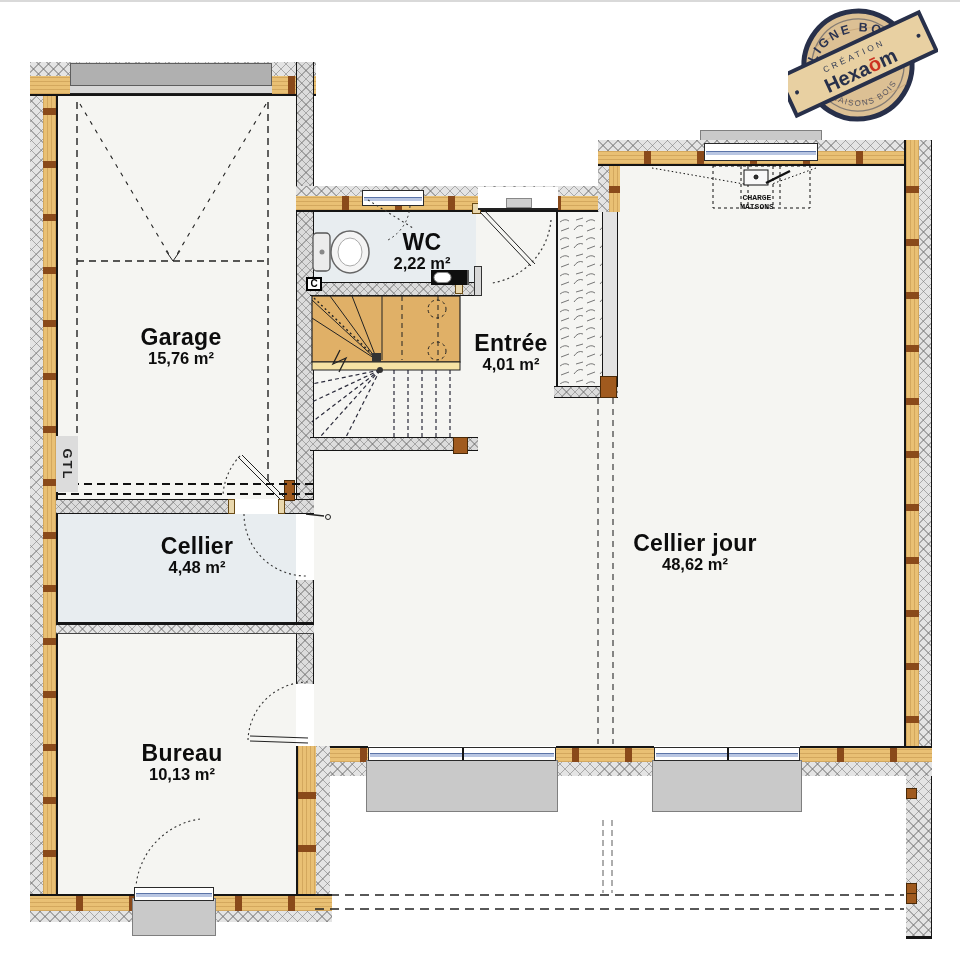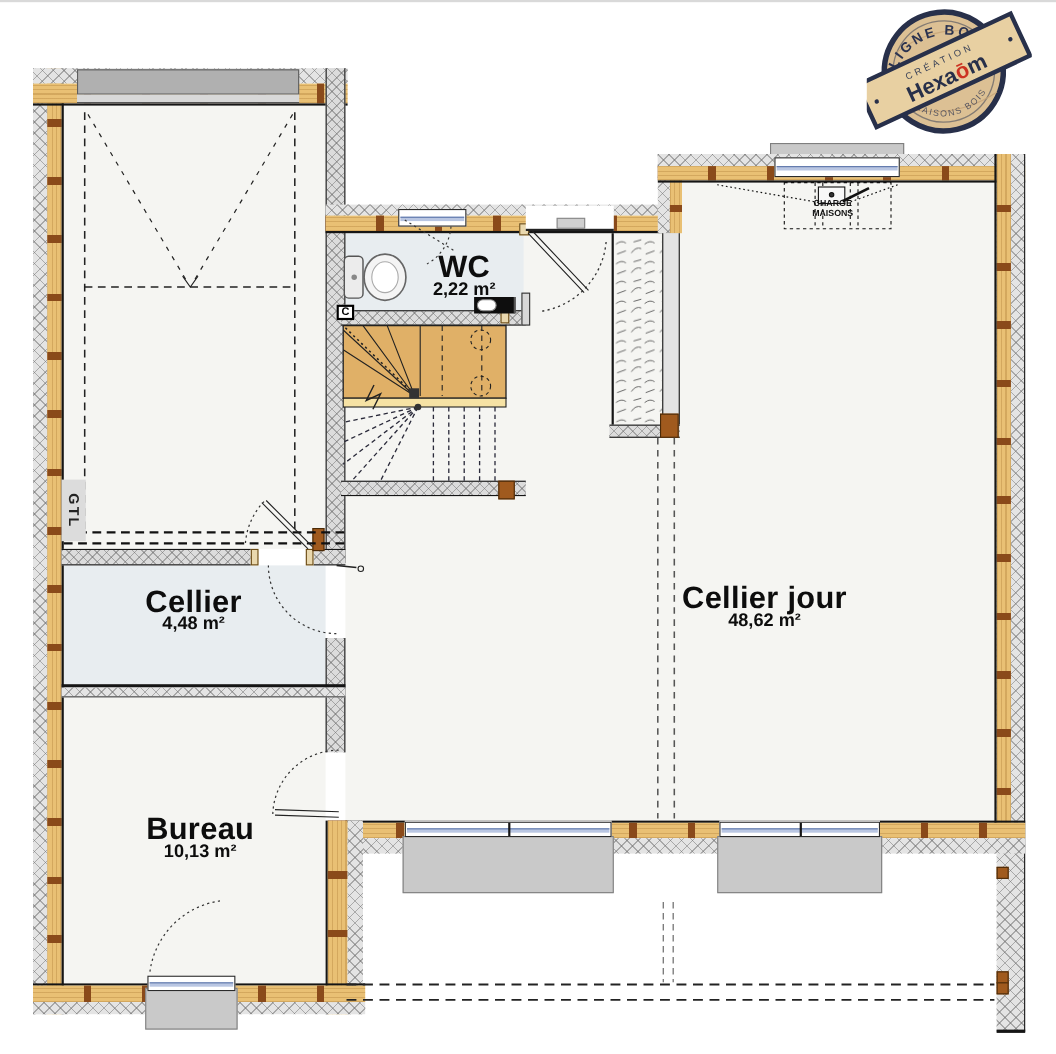--- a/index.html
+++ b/index.html
@@ -28,21 +28,21 @@
   .floor-main{background:#f5f5f2;}
   .floor-wet{background:#e8edf0;}
   .sill{background:#c9c9c9;border:1px solid #7f7f7f;box-sizing:border-box;}
   .winh{background:#fff;border:1px solid #2a2a2a;box-sizing:border-box;}
   .winh .glass{position:absolute;left:1px;right:1px;top:45%;height:3px;background:#b9c6e2;border-top:1px solid #5b74a8;}
   .jamb{background:#e9d8ae;border:1px solid #6b4c16;box-sizing:border-box;}
   .post{background:#a05a1e;border:1px solid #4a2a08;box-sizing:border-box;}
   .room-label{position:absolute;width:170px;height:52px;margin-left:-85px;margin-top:-26px;
       display:flex;flex-direction:column;align-items:center;justify-content:center;
       color:#0d0d0d;text-align:center;pointer-events:none;}
-  .room-name{font-weight:bold;font-size:28px;line-height:23px;letter-spacing:.3px;}
+  .room-name{font-weight:bold;font-size:23px;line-height:23px;letter-spacing:.3px;}
   .room-area{font-weight:bold;font-size:16.5px;line-height:19px;}
   .gtl{background:#dcdcdc;color:#222;font-weight:bold;font-size:13px;
       display:flex;align-items:center;justify-content:center;}
   .gtl span{transform:rotate(90deg);letter-spacing:2px;}
   .charge{color:#111;font-weight:bold;font-size:8px;line-height:9px;text-align:center;width:70px;margin-left:-35px;}
   .cbox{background:#fff;border:2px solid #000;font-weight:bold;font-size:10px;line-height:10px;
       display:flex;align-items:center;justify-content:center;box-sizing:border-box;color:#000;}
   svg{position:absolute;left:0;top:0;pointer-events:none;}
 </style>
 </head>
@@ -273,30 +273,38 @@
       <path d="M468,270 V285" stroke="#555" stroke-width="2"></path>
     </g>
   </svg>
 
   <div class="abs gtl" style="left:56px;top:436px;width:22px;height:56px;">
     <span>GTL</span>
   </div>
   <div class="abs cbox" style="left:306px;top:277px;width:16px;height:14px;">
     <span>C</span>
   </div>
-  <div class="abs charge" style="left:757px;top:180px;">
+  <div class="abs charge" style="left:757px;top:193px;font-family:Liberation Mono, monospace;">
     <div>CHARGE</div>
     <div>MAISONS</div>
   </div>
 
+  <div class="room-label" style="left:181px;top:347px;">
+    <span class="room-name">Garage</span>
+    <span class="room-area">15,76 m²</span>
+  </div>
   <div class="room-label" style="left:422px;top:252px;">
     <span class="room-name">WC</span>
     <span class="room-area">2,22 m²</span>
   </div>
-  <div class="room-label" style="left:176px;top:556px;">
+  <div class="room-label" style="left:511px;top:353px;">
+    <span class="room-name">Entrée</span>
+    <span class="room-area">4,01 m²</span>
+  </div>
+  <div class="room-label" style="left:197px;top:556px;">
     <span class="room-name">Cellier</span>
     <span class="room-area">4,48 m²</span>
   </div>
   <div class="room-label" style="left:695px;top:553px;">
     <span class="room-name">Cellier jour</span>
     <span class="room-area">48,62 m²</span>
   </div>
   <div class="room-label" style="left:182px;top:763px;">
     <span class="room-name">Bureau</span>
     <span class="room-area">10,13 m²</span>

